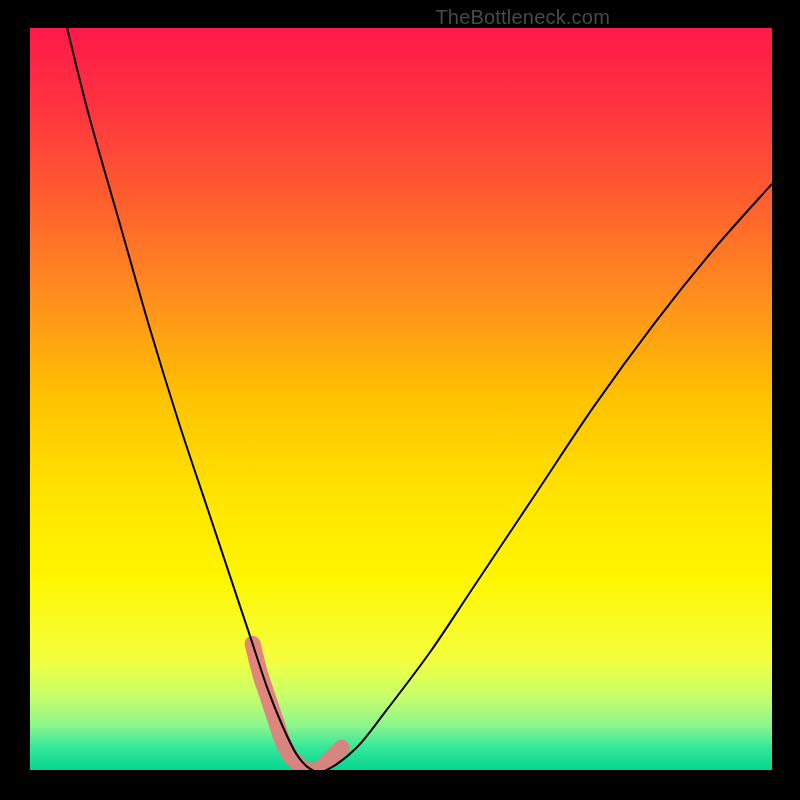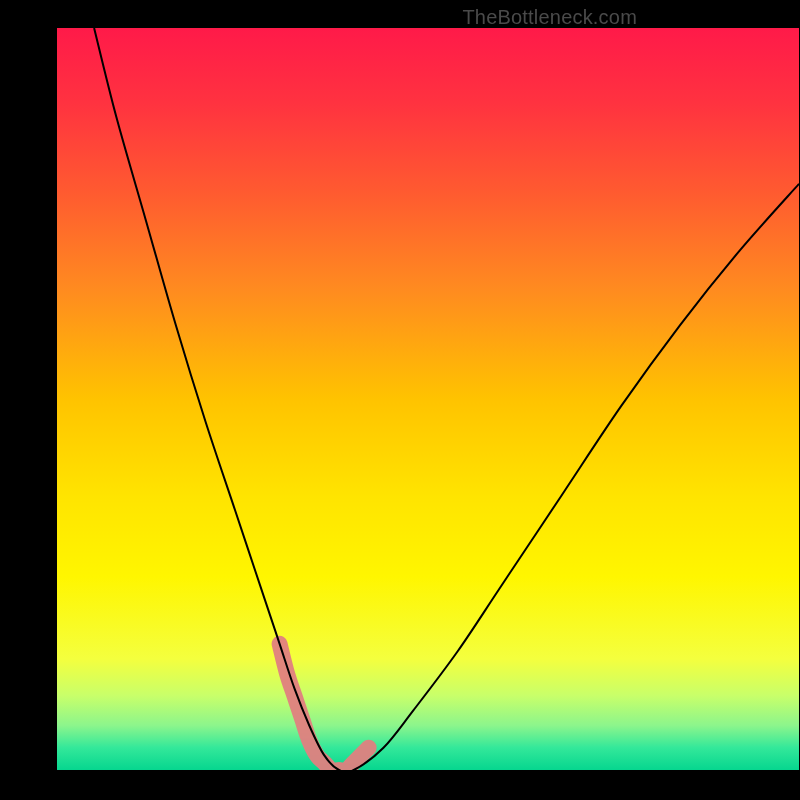--- a/index.html
+++ b/index.html
@@ -2,21 +2,20 @@
 <html><head>
 <meta charset="utf-8">
 <style>
   * { margin: 0; padding: 0; box-sizing: border-box; }
   html, body { width: 800px; height: 800px; overflow: hidden; background: #000; }
   .stage {
     position: relative;
     width: 640px;
     height: 800px;
     background: #000;
-    margin-left: 27px;
   }
   .plot-area {
     position: absolute;
     left: 30px;
     top: 28px;
     width: 742px;
     height: 742px;
   }
   .watermark {
     position: absolute;

